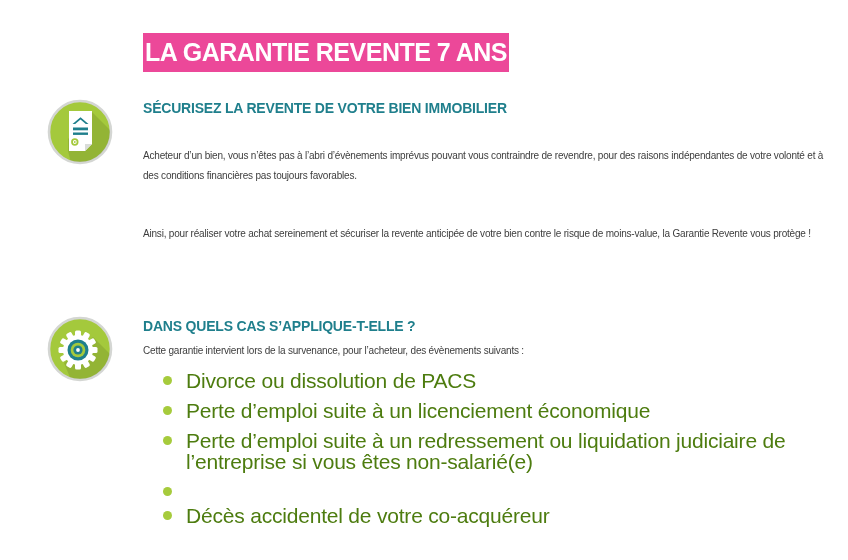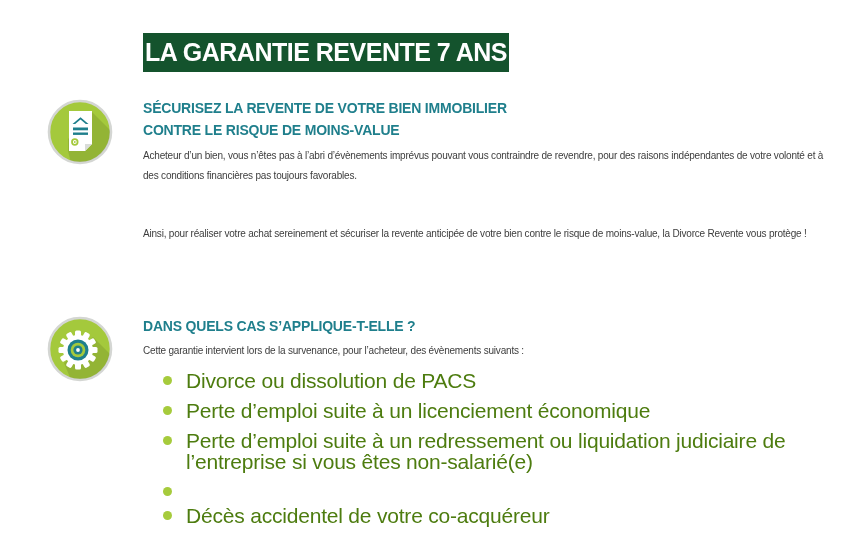--- a/index.html
+++ b/index.html
@@ -14,21 +14,21 @@
     height: 560px;
     background: #ffffff;
     overflow: hidden;
   }
 
   
   .banner {
     position: absolute;
     left: 143px; top: 33px;
     width: 366px; height: 39px;
-    background: #14532d;
+    background: #ec4899;
     display: flex;
     align-items: center;
     justify-content: center;
   }
   .banner h1 {
     color: #ffffff;
     font-size: 25px;
     font-weight: bold;
     letter-spacing: -0.5px;
     white-space: nowrap;
@@ -120,25 +120,24 @@
       <path d="M25.5 25 L33.5 18.2 L41.5 25 L38.8 25 L33.5 20.6 L28.2 25 Z" fill="#1f7f8c"></path>
       <rect x="26" y="28.5" width="15" height="2.8" fill="#1f7f8c"></rect>
       <rect x="26" y="33.5" width="15" height="2.4" fill="#1f7f8c"></rect>
       <circle cx="27.8" cy="43" r="2.8" fill="none" stroke="#a4c93c" stroke-width="1.8"></circle>
       <circle cx="27.8" cy="43" r="0.9" fill="#a4c93c"></circle>
     </svg>
   </div>
 
   <div class="section-heading heading-1">
     <div>SÉCURISEZ LA REVENTE DE VOTRE BIEN IMMOBILIER</div>
-    <div>CONTRE LE RISQUE DE MOINS-VALUE</div>
   </div>
 
   <p class="para para-1">Acheteur d’un bien, vous n’êtes pas à l’abri d’évènements imprévus pouvant vous contraindre de revendre, pour des raisons indépendantes de votre volonté et à des conditions financières pas toujours favorables.</p>
-  <p class="para para-2">Ainsi, pour réaliser votre achat sereinement et sécuriser la revente anticipée de votre bien contre le risque de moins-value, la Divorce Revente vous protège !</p>
+  <p class="para para-2">Ainsi, pour réaliser votre achat sereinement et sécuriser la revente anticipée de votre bien contre le risque de moins-value, la Garantie Revente vous protège !</p>
 
   <div class="badge badge-2">
     <svg width="66" height="66" viewBox="0 0 66 66">
       <defs>
         <clipPath id="clipc2">
             <circle cx="33" cy="33" r="30"></circle>
           </clipPath>
       </defs>
       <circle cx="33" cy="33" r="31" fill="#a4c93c" stroke="#d4d6d3" stroke-width="2.6"></circle>
       <g clip-path="url(#clipc2)">

